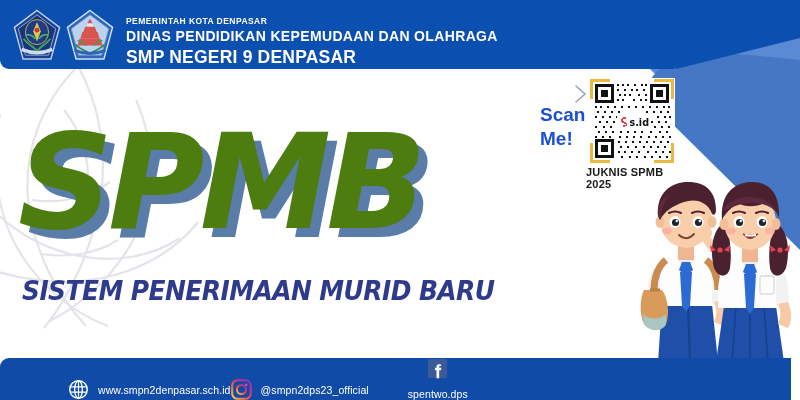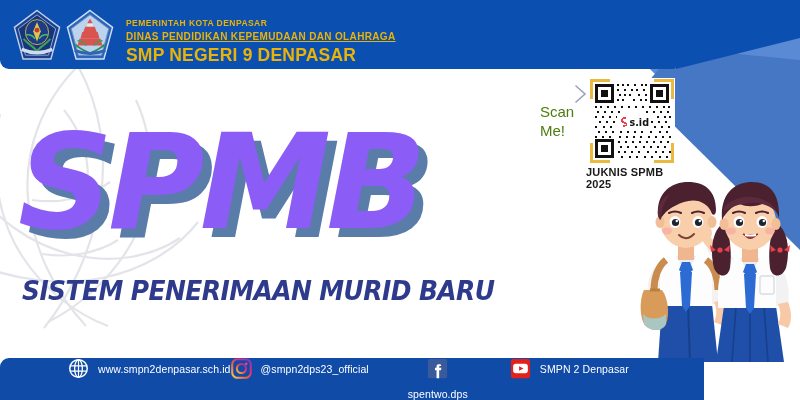--- a/index.html
+++ b/index.html
@@ -32,37 +32,37 @@
     position:absolute; left:0; top:0;
     width:676px; height:69px;
     background:#0B4FB0;
     border-bottom-left-radius:9px;
     border-bottom-right-radius:3px;
     display:flex; align-items:center;
     z-index:6;
   }
   .logos { display:flex; align-items:center; gap:5px; margin-left:13px; }
   .logo-badge { width:48px; height:52px; }
-  .header-text { margin-left:12px; color:#eab308; line-height:1.12;margin-top:16px; }
+  .header-text { margin-left:12px; color:#ffffff; line-height:1.12;margin-top:16px; }
   .hdr-line1 { font-size:8.5px; font-weight:bold; letter-spacing:.45px; }
-  .hdr-line2 { font-size:10px; font-weight:bold; letter-spacing:.35px; margin-top:2px;text-decoration:underline; }
+  .hdr-line2 { font-size:14px; font-weight:bold; letter-spacing:.35px; margin-top:2px; }
   .hdr-title { font-size:17.5px; font-weight:bold; letter-spacing:.2px; margin-top:4px; }
 
   
   .spmb-wrap {
     position:absolute; left:18px; top:126px;
     z-index:5;
   }
   .spmb {
     font-size:132px;
     font-weight:bold;
     font-style:italic;
     letter-spacing:-5px;
     line-height:.86;
-    color:#8b5cf6;
+    color:#4d7c0f;
     text-shadow: 9px 9px 0 #5A7CA8;
     font-family:"DejaVu Sans", sans-serif;
     -webkit-text-stroke:0;
   }
   .subtitle {
     position:absolute; left:22px; top:276px;
     font-size:26px;
     font-weight:bold;
     font-style:italic;
     letter-spacing:-.6px;
@@ -81,23 +81,23 @@
     font-size:30px;
     font-weight:bold;
     line-height:1.23;
     letter-spacing:1px;
     z-index:5;
   }
 
   
   .scanme {
     position:absolute; left:540px; top:103px;
-    color:#4d7c0f;
-    font-size:15px;
-    font-weight:normal;
+    color:#1d4ed8;
+    font-size:19px;
+    font-weight:bold;
     line-height:1.25;
     z-index:7;
   }
   .chevron {
     position:absolute; left:574px; top:84px;
     width:14px; height:20px; z-index:7;
   }
   .qr-box {
     position:absolute; left:589px; top:78px;
     width:86px; height:86px;
@@ -111,24 +111,24 @@
     color:#1a1a1a; letter-spacing:.2px;
     z-index:7;
   }
 
   
   .students { position:absolute; left:636px; top:172px; width:164px; height:190px; z-index:6; }
 
   
   .footer {
     position:absolute; left:0; bottom:0;
-    width:704px; height:42px;
+    width:791px; height:42px;
     background:#114BA8;
     border-top-left-radius:9px;
-    display:flex; align-items:flex-start;
+    display:flex; align-items:flex-end;
     z-index:8;
   }
   .f-item { display:flex; align-items:center; gap:9px; color:#fff; }
   .f-item span.lbl { font-size:10.5px; letter-spacing:.1px; white-space:nowrap; }
   .f-icon { width:21px; height:21px; flex:0 0 21px; }
   .f1 { margin-left:68px; }
   .f2 { }
   .f3 { margin-left:39px;flex-direction:column; }
   .f4 { margin-left:42px; }
 </style>
@@ -497,23 +497,15 @@
     </div>
 
     <div class="f-item f3">
       <svg class="f-icon" viewBox="0 0 24 24">
         <rect x="1" y="1" width="22" height="22" rx="2" fill="#3B5A9B"></rect>
         <path d="M15.4 7.2h-2.1c-1.5 0-2.4 1-2.4 2.5v1.5H9.1v2.8h1.8V23h3v-9h2.1l.4-2.8h-2.5v-1.2c0-.6.2-.9.9-.9h1.6z" fill="#fff"></path>
       </svg>
       <span class="lbl">spentwo.dps</span>
     </div>
 
-    <div class="f-item f4">
-      <svg class="f-icon" viewBox="0 0 24 24">
-        <rect x="1" y="1" width="22" height="22" rx="3" fill="#E32019"></rect>
-        <rect x="3.6" y="6.6" width="16.8" height="10.8" rx="3" fill="#fff"></rect>
-        <path d="M10.4 9.4 L15.4 12 L10.4 14.6 Z" fill="#E32019"></path>
-      </svg>
-      <span class="lbl">SMPN 2 Denpasar</span>
-    </div>
   </div>
 
 </div>
 
 </body></html>

